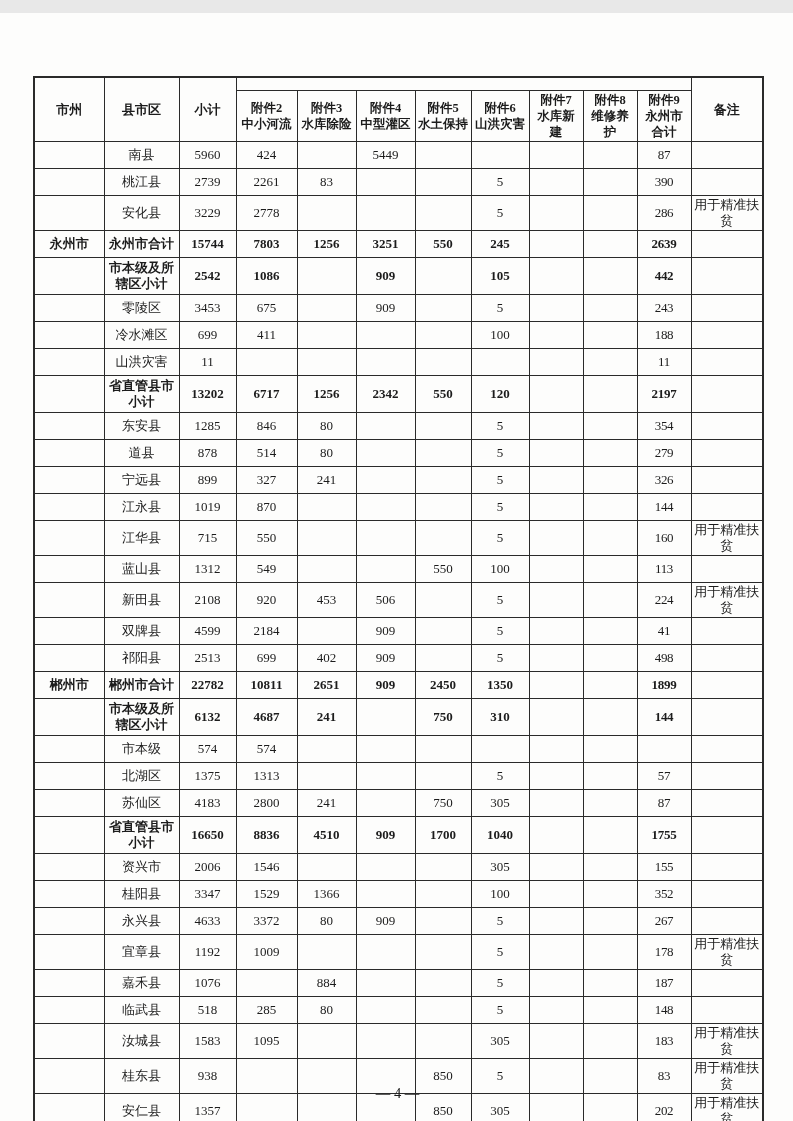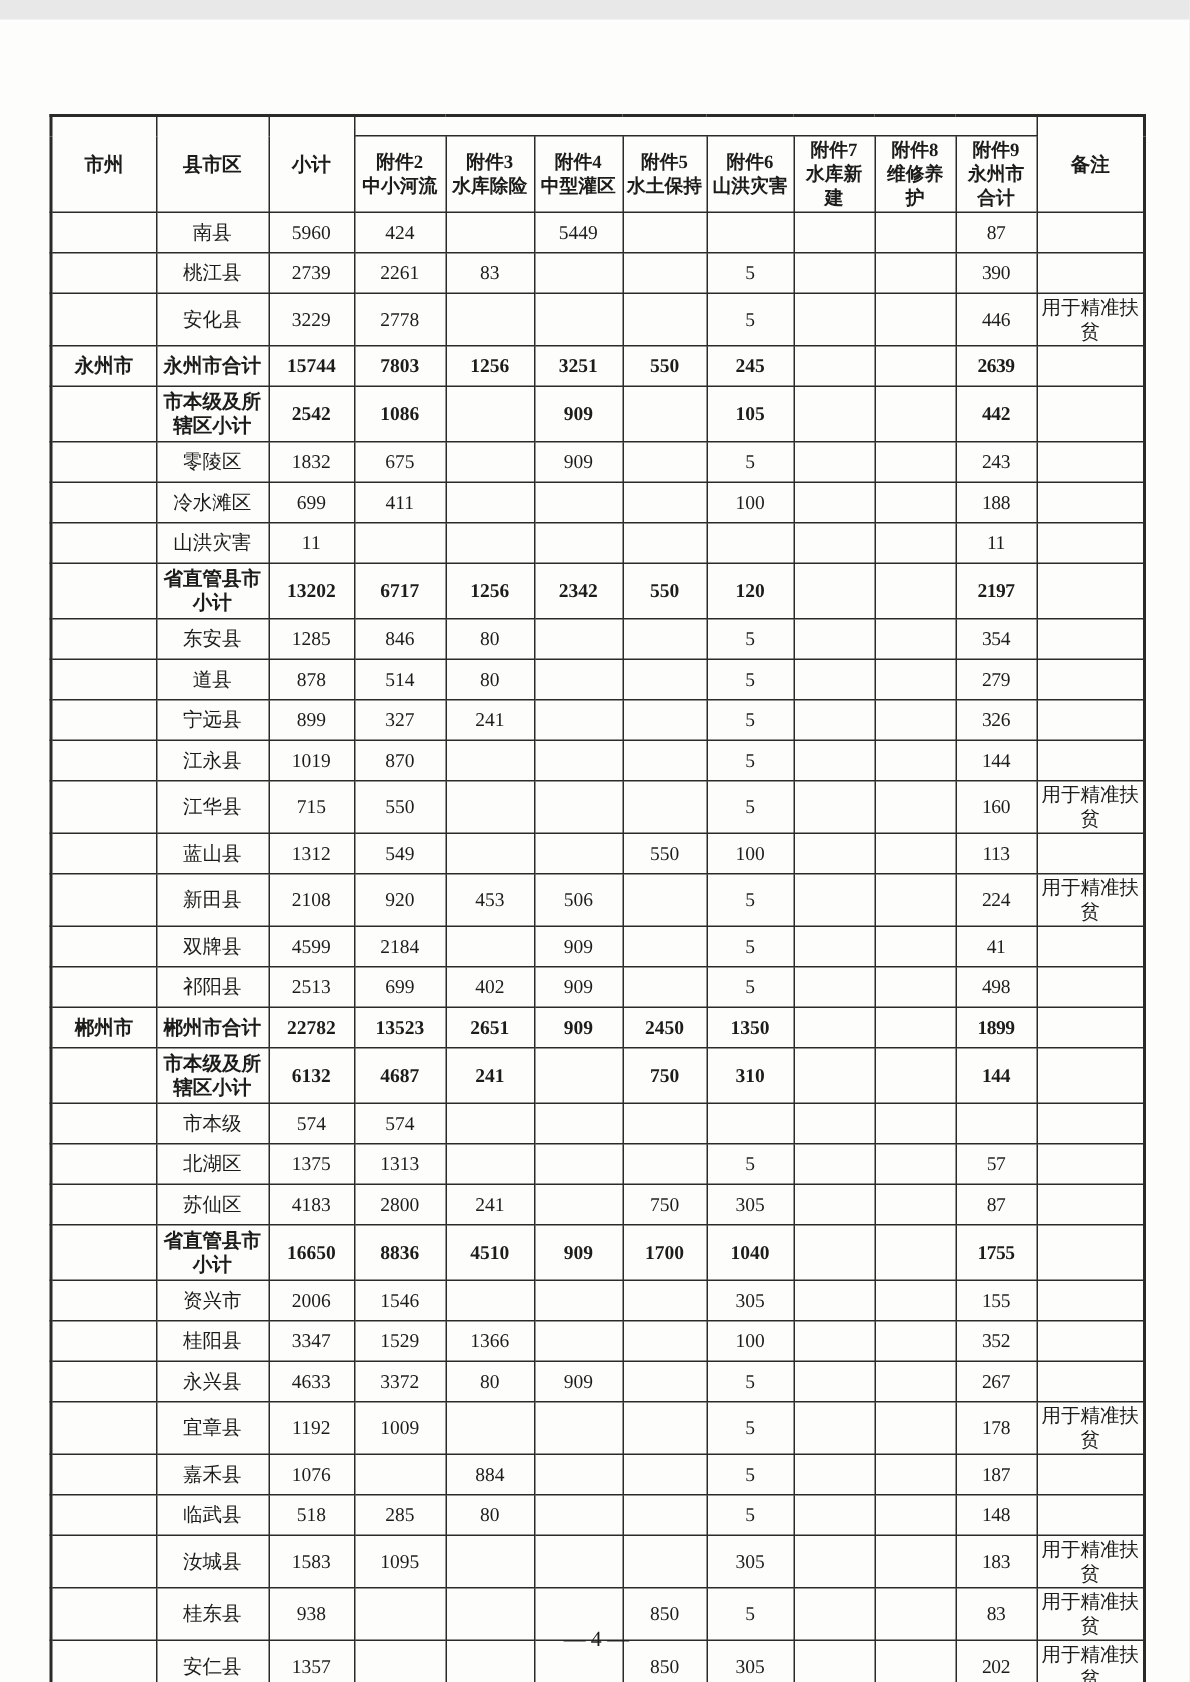--- a/index.html
+++ b/index.html
@@ -150,21 +150,21 @@
           <td></td>
           <td>安化县</td>
           <td>3229</td>
           <td>2778</td>
           <td></td>
           <td></td>
           <td></td>
           <td>5</td>
           <td></td>
           <td></td>
-          <td class="remark">446</td>
+          <td class="remark">286</td>
           <td>用于精准扶贫</td>
         </tr>
         <tr class="bold">
           <td>永州市</td>
           <td>永州市合计</td>
           <td>15744</td>
           <td>7803</td>
           <td>1256</td>
           <td>3251</td>
           <td>550</td>
@@ -184,21 +184,21 @@
           <td></td>
           <td>105</td>
           <td></td>
           <td></td>
           <td class="remark">442</td>
           <td></td>
         </tr>
         <tr>
           <td></td>
           <td>零陵区</td>
-          <td>1832</td>
+          <td>3453</td>
           <td>675</td>
           <td></td>
           <td>909</td>
           <td></td>
           <td>5</td>
           <td></td>
           <td></td>
           <td class="remark">243</td>
           <td></td>
         </tr>
@@ -367,21 +367,21 @@
           <td>5</td>
           <td></td>
           <td></td>
           <td class="remark">498</td>
           <td></td>
         </tr>
         <tr class="bold">
           <td>郴州市</td>
           <td>郴州市合计</td>
           <td>22782</td>
-          <td>13523</td>
+          <td>10811</td>
           <td>2651</td>
           <td>909</td>
           <td>2450</td>
           <td>1350</td>
           <td></td>
           <td></td>
           <td class="remark">1899</td>
           <td></td>
         </tr>
         <tr class="bold tall">

